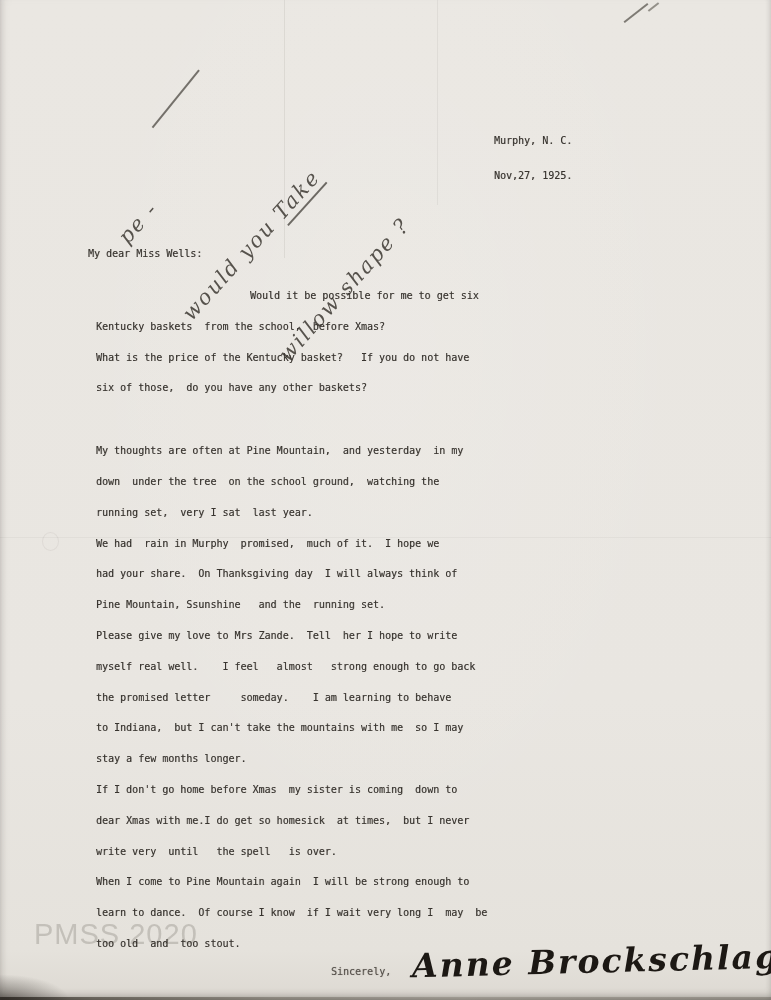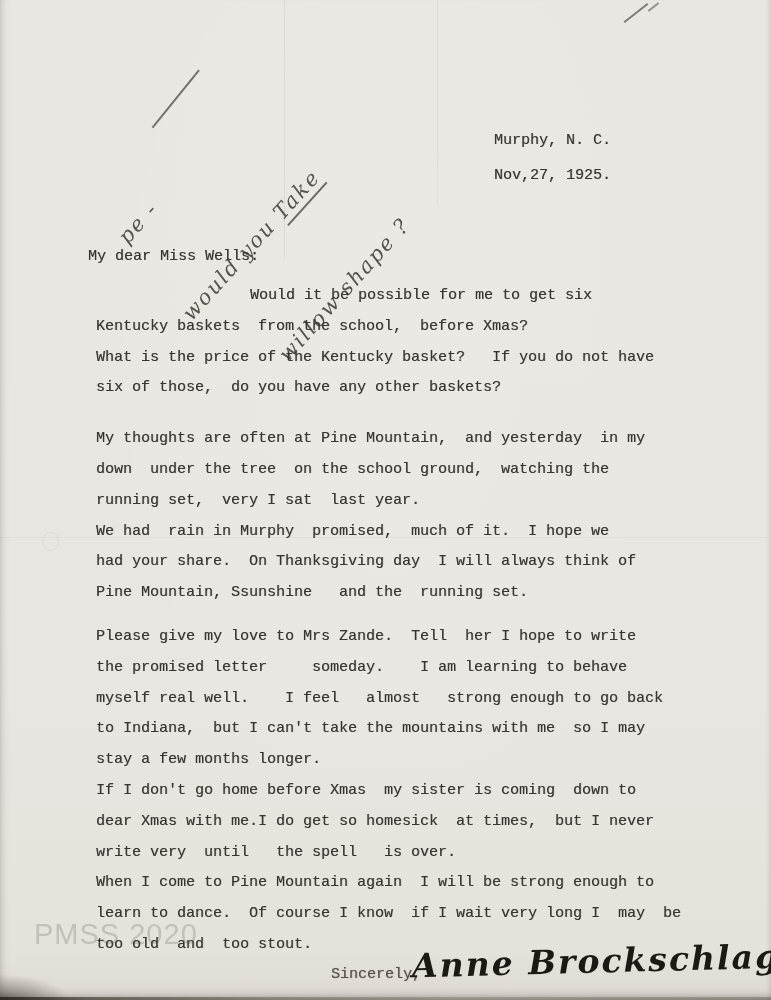--- a/index.html
+++ b/index.html
@@ -25,30 +25,30 @@
     background:linear-gradient(to right,#4e4a44,#7d786f 12%,#a9a49b 35%,#bfbab1 60%,#b2ada4);}
   .corner-shadow{position:absolute;left:0;bottom:0;width:70px;height:26px;
     background:radial-gradient(ellipse at 0% 100%, rgba(35,30,25,0.55), rgba(35,30,25,0) 70%);}
   
   .crease-v1{position:absolute;left:284px;top:0;width:1px;height:258px;background:rgba(90,85,78,0.10);}
   .crease-v2{position:absolute;left:437px;top:0;width:1px;height:205px;background:rgba(90,85,78,0.08);}
   .crease-h{position:absolute;left:0;top:537px;width:100%;height:1px;background:rgba(110,105,97,0.06);}
   .ghost-ring{position:absolute;left:42px;top:532px;width:15px;height:17px;border:1px solid rgba(80,75,68,0.07);border-radius:50%;}
 
   
-  .typed{color:#38342f;font-size:15px;white-space:pre;
-    text-shadow:0.4px 0.4px 0.6px rgba(56,52,47,0.45);font-family:Liberation Mono, monospace;}
+  .typed{color:#38342f;font-size:10px;white-space:pre;
+    text-shadow:0.4px 0.4px 0.6px rgba(56,52,47,0.45);}
   .header-block{position:absolute;left:494px;top:123px;}
   .header-block .typed{line-height:35px;}
   .salutation{position:absolute;left:88px;top:248px;}
   .body-block{position:absolute;left:96px;top:281px;}
   .body-block .line{line-height:30.8px;}
   .line.indent{padding-left:154px;}
-  .line.gap1{margin-top:20px;}
-  .line.gap2{margin-top:13px;}
+  .line.gap1{margin-top:32px;}
+  .line.gap2{margin-top:0;}
   .closing-sincerely{position:absolute;left:331px;top:966px;color:#55504a;
     text-shadow:0.4px 0.4px 0.8px rgba(85,80,74,0.5);}
 
   
   .annotation{
     position:absolute;left:52px;top:196px;
     transform:rotate(-48deg);transform-origin:0 0;
     font-family:"DejaVu Serif", serif;font-style:italic;
     font-size:21px;line-height:33px;letter-spacing:2px;
     color:#56524c;white-space:pre;
@@ -110,22 +110,22 @@
     <div class="typed line">Kentucky baskets  from the school,  before Xmas?</div>
     <div class="typed line">What is the price of the Kentucky basket?   If you do not have</div>
     <div class="typed line">six of those,  do you have any other baskets?</div>
     <div class="typed line gap1">My thoughts are often at Pine Mountain,  and yesterday  in my</div>
     <div class="typed line">down  under the tree  on the school ground,  watching the</div>
     <div class="typed line">running set,  very I sat  last year.</div>
     <div class="typed line">We had  rain in Murphy  promised,  much of it.  I hope we</div>
     <div class="typed line">had your share.  On Thanksgiving day  I will always think of</div>
     <div class="typed line">Pine Mountain, Ssunshine   and the  running set.</div>
     <div class="typed line gap2">Please give my love to Mrs Zande.  Tell  her I hope to write</div>
+    <div class="typed line">myself real well.    I feel   almost   strong enough to go back</div>
     <div class="typed line">the promised letter     someday.    I am learning to behave</div>
-    <div class="typed line">myself real well.    I feel   almost   strong enough to go back</div>
     <div class="typed line">to Indiana,  but I can't take the mountains with me  so I may</div>
     <div class="typed line">stay a few months longer.</div>
     <div class="typed line">If I don't go home before Xmas  my sister is coming  down to</div>
     <div class="typed line">dear Xmas with me.I do get so homesick  at times,  but I never</div>
     <div class="typed line">write very  until   the spell   is over.</div>
     <div class="typed line">When I come to Pine Mountain again  I will be strong enough to</div>
     <div class="typed line">learn to dance.  Of course I know  if I wait very long I  may  be</div>
     <div class="typed line">too old  and  too stout.</div>
   </div>
 

